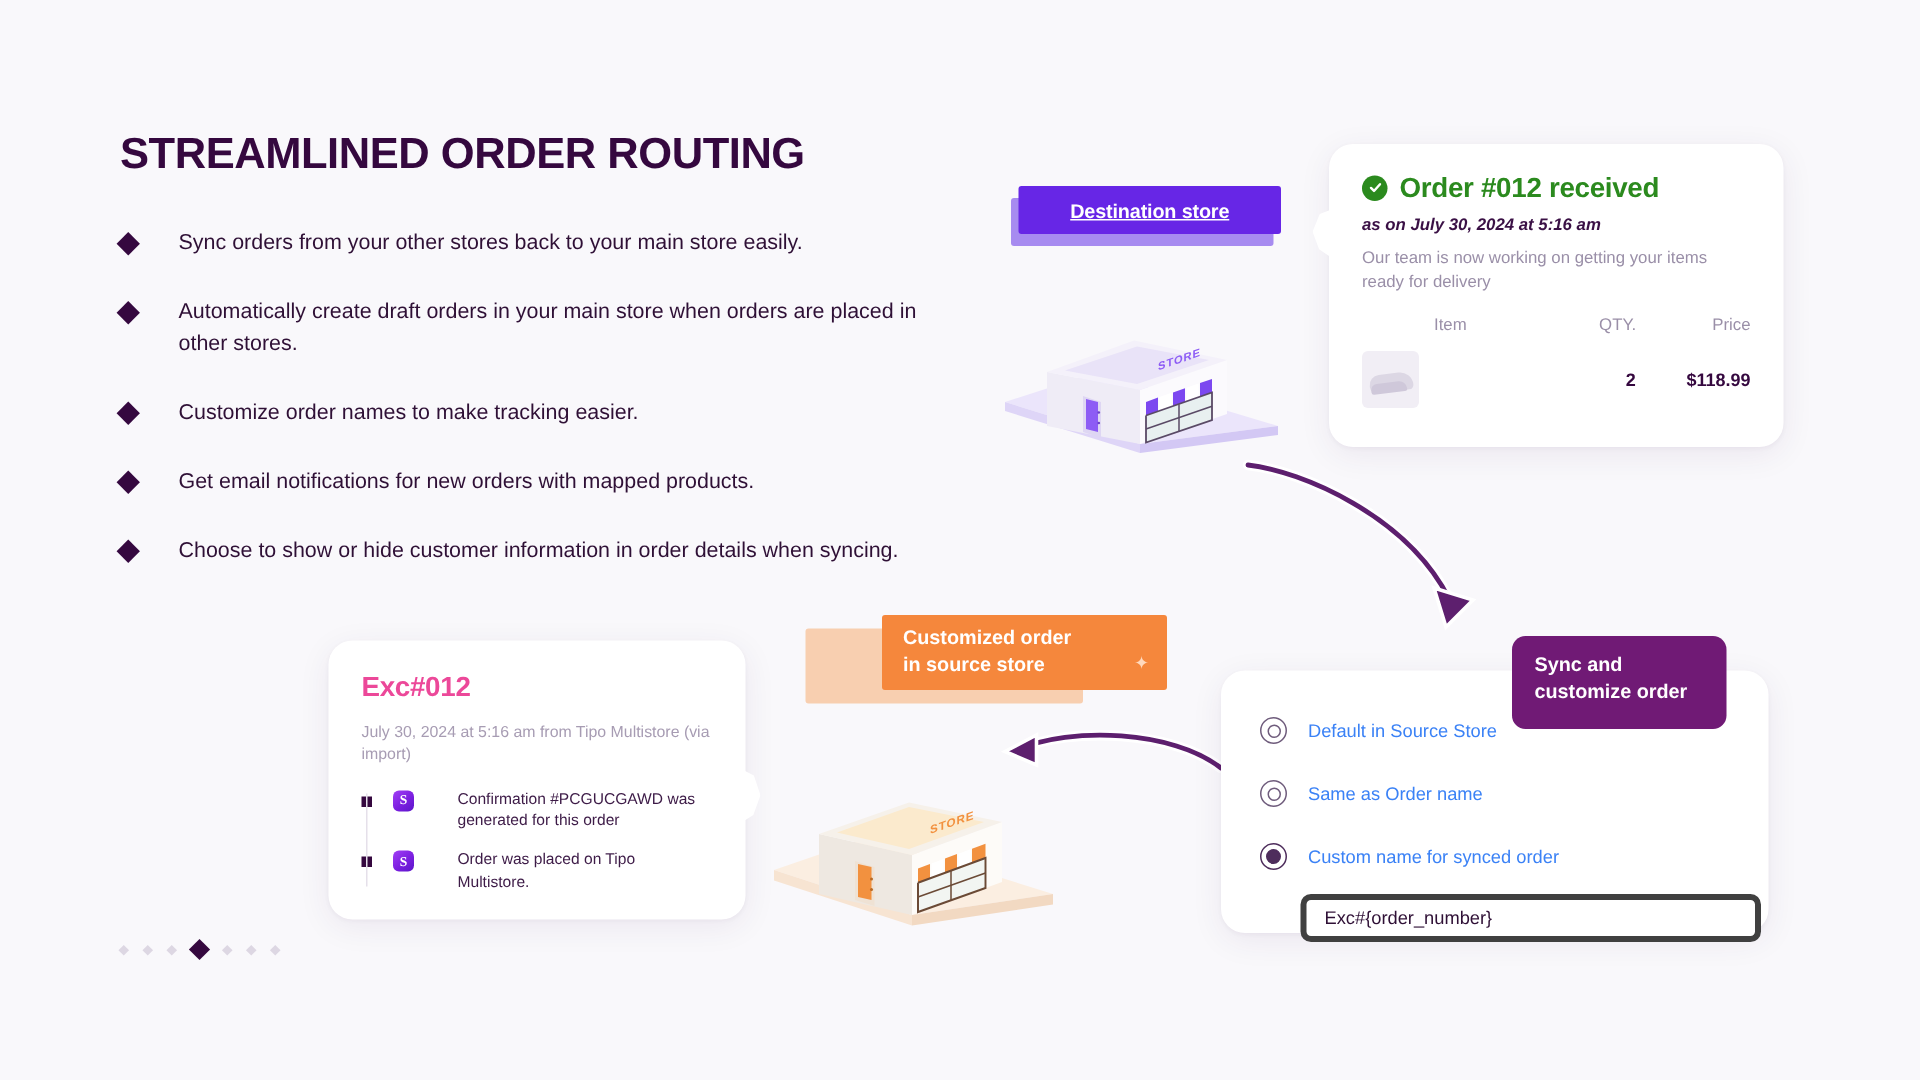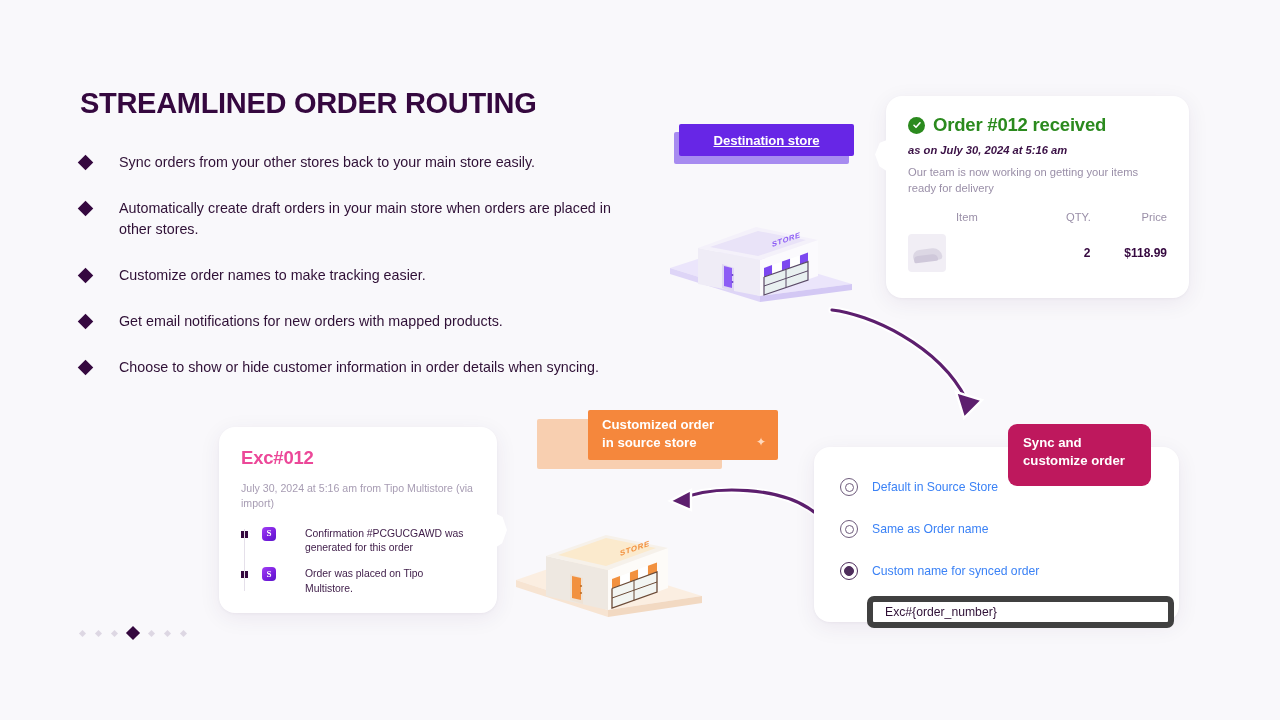--- a/index.html
+++ b/index.html
@@ -214,21 +214,21 @@
   #src-tag .sparkle {
     position: absolute; right: 12px; bottom: 11px;
     color: #ffd9bd; font-size: 12px;
   }
 
   
   #sync-tip {
     position: absolute;
     left: 1008px; top: 424px;
     width: 143px; height: 62px;
-    background: #be185d;
+    background: #701a75;
     border-radius: 9px;
     padding: 10px 13px 0 15px;
     z-index: 6;
   }
   #sync-tip .tip-label {
     color: #ffffff; font-size: 13.2px; font-weight: 700; line-height: 1.38;
   }
 
   
   #exc-card {
@@ -307,21 +307,21 @@
     background: #4e2d5c; border-color: #4e2d5c;
     width: 10px; height: 10px;
   }
   .radio-label {
     margin-left: 14px;
     font-size: 12.2px; color: #3b82f6;
   }
   .name-input {
     margin: 4px 0 0 53px;
     width: 307px; height: 32px;
-    border: 6px solid #404040;
+    border: 4px solid #404040;
     border-radius: 7px;
     background: #ffffff;
     font-family: "Liberation Sans", sans-serif;
     font-size: 12.2px;
     color: #2f1036;
     padding: 0 12px;
   }
 
   
   .iso { position: absolute; }

